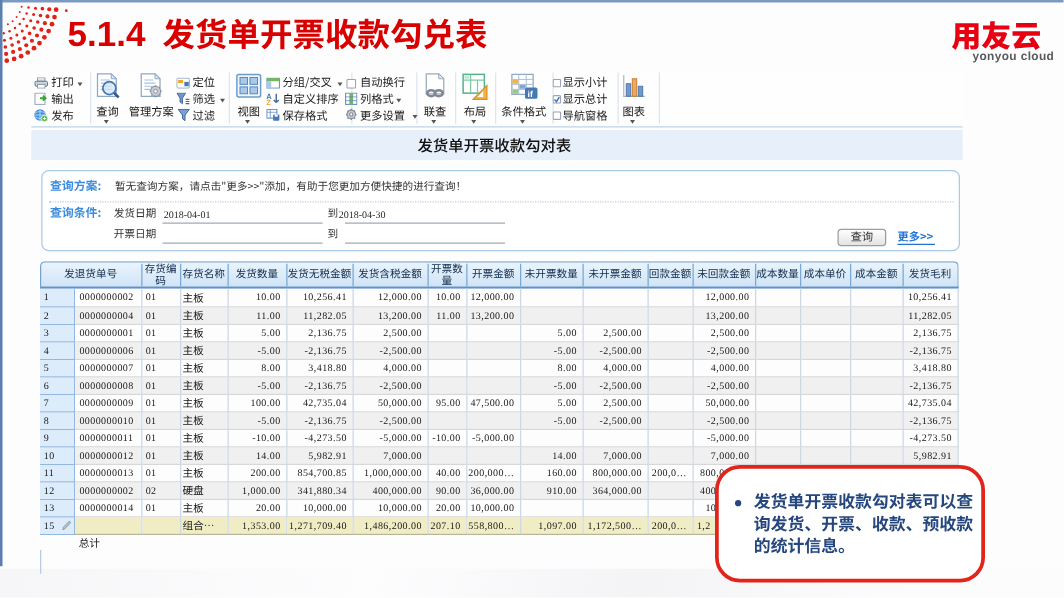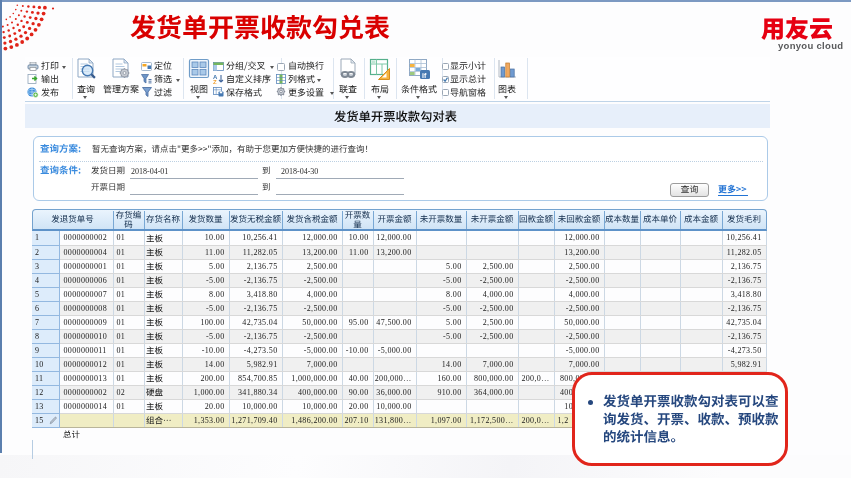--- a/index.html
+++ b/index.html
@@ -79,20 +79,21 @@
         <circle cx="25.2" cy="36.5" r="1.90"></circle>
         <circle cx="29.6" cy="32.4" r="1.90"></circle>
         <circle cx="33.5" cy="27.8" r="1.90"></circle>
         <circle cx="36.9" cy="22.8" r="1.90"></circle>
         <circle cx="39.6" cy="17.3" r="1.90"></circle>
         <circle cx="41.6" cy="11.6" r="1.90"></circle>
         <circle cx="42.9" cy="5.7" r="1.90"></circle>
         <circle cx="51" cy="6.5" r="1.1"></circle>
       </g>
     </svg>
+<div class="num" style="left:54px;top:12px;font-family:'Liberation Sans';font-size:28px;font-weight:bold;color:#d90000">5.1.4</div>
 <div class="num" style="left:778px;top:40px;font-family:'Liberation Sans';font-size:9.5px;font-weight:bold;color:#58595b;letter-spacing:.3px">yonyou cloud</div>
 <div id="ribbon"></div>
 <div style="position:absolute;left:72px;top:58px;width:1px;height:41px;background:#dce5f0"></div>
     <div style="position:absolute;left:183px;top:58px;width:1px;height:41px;background:#dce5f0"></div>
     <div style="position:absolute;left:281px;top:58px;width:1px;height:41px;background:#dce5f0"></div>
     <div style="position:absolute;left:332.5px;top:58px;width:1px;height:41px;background:#dce5f0"></div>
     <div style="position:absolute;left:364px;top:58px;width:1px;height:41px;background:#dce5f0"></div>
     <div style="position:absolute;left:396px;top:58px;width:1px;height:41px;background:#dce5f0"></div>
     <div style="position:absolute;left:442px;top:58px;width:1px;height:41px;background:#dce5f0"></div>
     <div style="position:absolute;left:494px;top:58px;width:1px;height:41px;background:#dce5f0"></div>
@@ -236,21 +237,21 @@
     <div style="position:absolute;left:504.2px;top:96px;width:0;height:0;border-left:2.8px solid transparent;border-right:2.8px solid transparent;border-top:3.2px solid #555"></div>
 <div id="tbar"></div>
 <div id="qpanel">
       <div class="dot"></div>
     </div>
 <div class="ul" style="left:130px;top:177.5px;width:128px"></div>
 <div class="ul" style="left:276px;top:177.5px;width:128px"></div>
 <div class="ul" style="left:130px;top:194px;width:128px"></div>
 <div class="ul" style="left:276px;top:194px;width:128px"></div>
 <div class="num" style="left:131px;top:166.5px;font-size:8px">2018-04-01</div>
-<div class="num" style="left:281px;top:166.5px;font-size:8px">2018-04-30</div>
+<div class="num" style="left:271px;top:166.5px;font-size:8px">2018-04-30</div>
 <div id="qbtn"></div>
     <div id="morelink"></div>
 <div id="ghead"></div>
 <div class="hsep" style="left:113px"></div>
     <div class="hsep" style="left:144px"></div>
     <div class="hsep" style="left:182px"></div>
     <div class="hsep" style="left:229px"></div>
     <div class="hsep" style="left:282px"></div>
     <div class="hsep" style="left:342px"></div>
     <div class="hsep" style="left:373px"></div>
@@ -534,21 +535,21 @@
           <td class="rn">15<svg width="9" height="9" viewBox="0 0 9 9" style="position:absolute;right:1px;bottom:2px">
               <path d="M1.2 7.8l.5-2 4.4-4.6c.5-.5 1.6.5 1.2 1.1L3 6.9z" fill="#b9c3cf" stroke="#7d8a99" stroke-width=".6"></path>
             </svg></td>
           <td></td>
           <td></td>
           <td></td>
           <td>1,353.00</td>
           <td>1,271,709.40</td>
           <td>1,486,200.00</td>
           <td>207.10</td>
-          <td>131,800…</td>
+          <td>558,800…</td>
           <td>1,097.00</td>
           <td>1,172,500…</td>
           <td>200,0…</td>
           <td style="text-align:left;padding:0 0 0 3px">1,2</td>
           <td></td>
           <td></td>
           <td></td>
           <td></td>
         </tr>
       </tbody>

